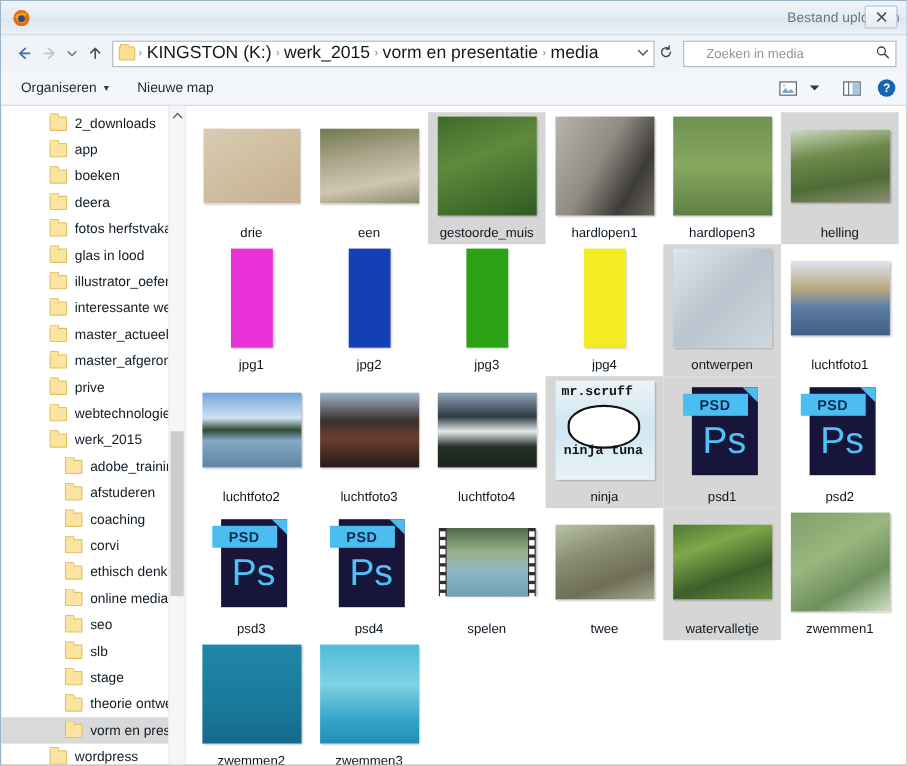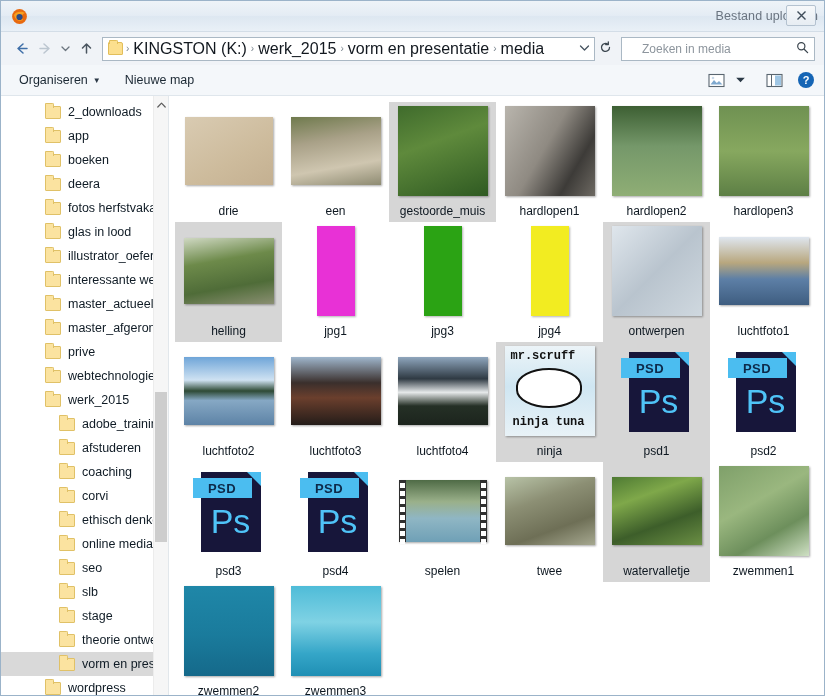--- a/index.html
+++ b/index.html
@@ -450,41 +450,41 @@
             <div class="tname">gestoorde_muis</div>
           </div>
           <div class="tile">
             <div class="thumbwrap">
               <div class="thumb" style="width: 90px; height: 90px; background: linear-gradient(120deg, rgb(185, 181, 173), rgb(143, 138, 130) 45%, rgb(61, 59, 56) 75%, rgb(109, 105, 98));"></div>
             </div>
             <div class="tname">hardlopen1</div>
           </div>
           <div class="tile">
             <div class="thumbwrap">
-              <div class="thumb" style="width: 90px; height: 90px; background: linear-gradient(rgb(61, 95, 51) 0%, rgb(117, 152, 106) 45%, rgb(143, 174, 117) 100%);"></div>
-            </div>
-            <div class="tname">hardlopen2</div>
-          </div>
-          <div class="tile">
-            <div class="thumbwrap">
               <div class="thumb" style="width: 90px; height: 90px; background: linear-gradient(rgb(111, 145, 82) 0%, rgb(135, 168, 95) 50%, rgb(93, 127, 69) 100%);"></div>
             </div>
             <div class="tname">hardlopen3</div>
           </div>
           <div class="tile sel">
             <div class="thumbwrap">
               <div class="thumb" style="width: 90px; height: 66px; background: linear-gradient(170deg, rgb(207, 216, 194) 0%, rgb(109, 138, 74) 35%, rgb(79, 108, 56) 70%, rgb(138, 143, 114) 100%);"></div>
             </div>
             <div class="tname">helling</div>
           </div>
           <div class="tile">
             <div class="thumbwrap">
               <div class="swatch" style="background: rgb(232, 49, 214);"></div>
             </div>
             <div class="tname">jpg1</div>
+          </div>
+          <div class="tile">
+            <div class="thumbwrap">
+              <div class="swatch" style="background: rgb(19, 64, 180);"></div>
+            </div>
+            <div class="tname">jpg2</div>
           </div>
           <div class="tile">
             <div class="thumbwrap">
               <div class="swatch" style="background: rgb(43, 163, 20);"></div>
             </div>
             <div class="tname">jpg3</div>
           </div>
           <div class="tile">
             <div class="thumbwrap">
               <div class="swatch" style="background: rgb(242, 236, 33);"></div>
@@ -520,21 +520,21 @@
               <div class="thumb" style="width: 90px; height: 68px; background: linear-gradient(rgb(143, 166, 189) 0%, rgb(47, 58, 67) 32%, rgb(230, 233, 234) 52%, rgb(37, 48, 38) 72%, rgb(28, 36, 29) 100%);"></div>
             </div>
             <div class="tname">luchtfoto4</div>
           </div>
           <div class="tile sel">
             <div class="thumbwrap">
               <div class="thumb" style="width: 90px; height: 90px; background: linear-gradient(rgb(236, 244, 248) 0%, rgb(207, 230, 242) 45%, rgb(232, 242, 247) 100%);">
                 <div style="position:absolute;inset:0;font-family:Liberation Mono, monospace;color:#111;">
                   <div style="position:absolute;top:3px;left:6px;font-size:12px;font-weight:bold;">mr.scruff</div>
                   <div style="position:absolute;left:11px;top:22px;width:66px;height:40px;background:#fff;border:2px solid #111;border-radius:50%/45%;"></div>
-                  <div style="position:absolute;bottom:7px;left:8px;font-size:12px;font-weight:bold;margin-top:21px;">ninja tuna</div>
+                  <div style="position:absolute;bottom:19px;left:8px;font-size:12px;font-weight:bold;margin-top:21px;">ninja tuna</div>
                 </div>
               </div>
             </div>
             <div class="tname">ninja</div>
           </div>
           <div class="tile sel">
             <div class="thumbwrap">
               <div class="psdicon">
                 <div class="sheet"></div>
                 <div class="fold"></div>

